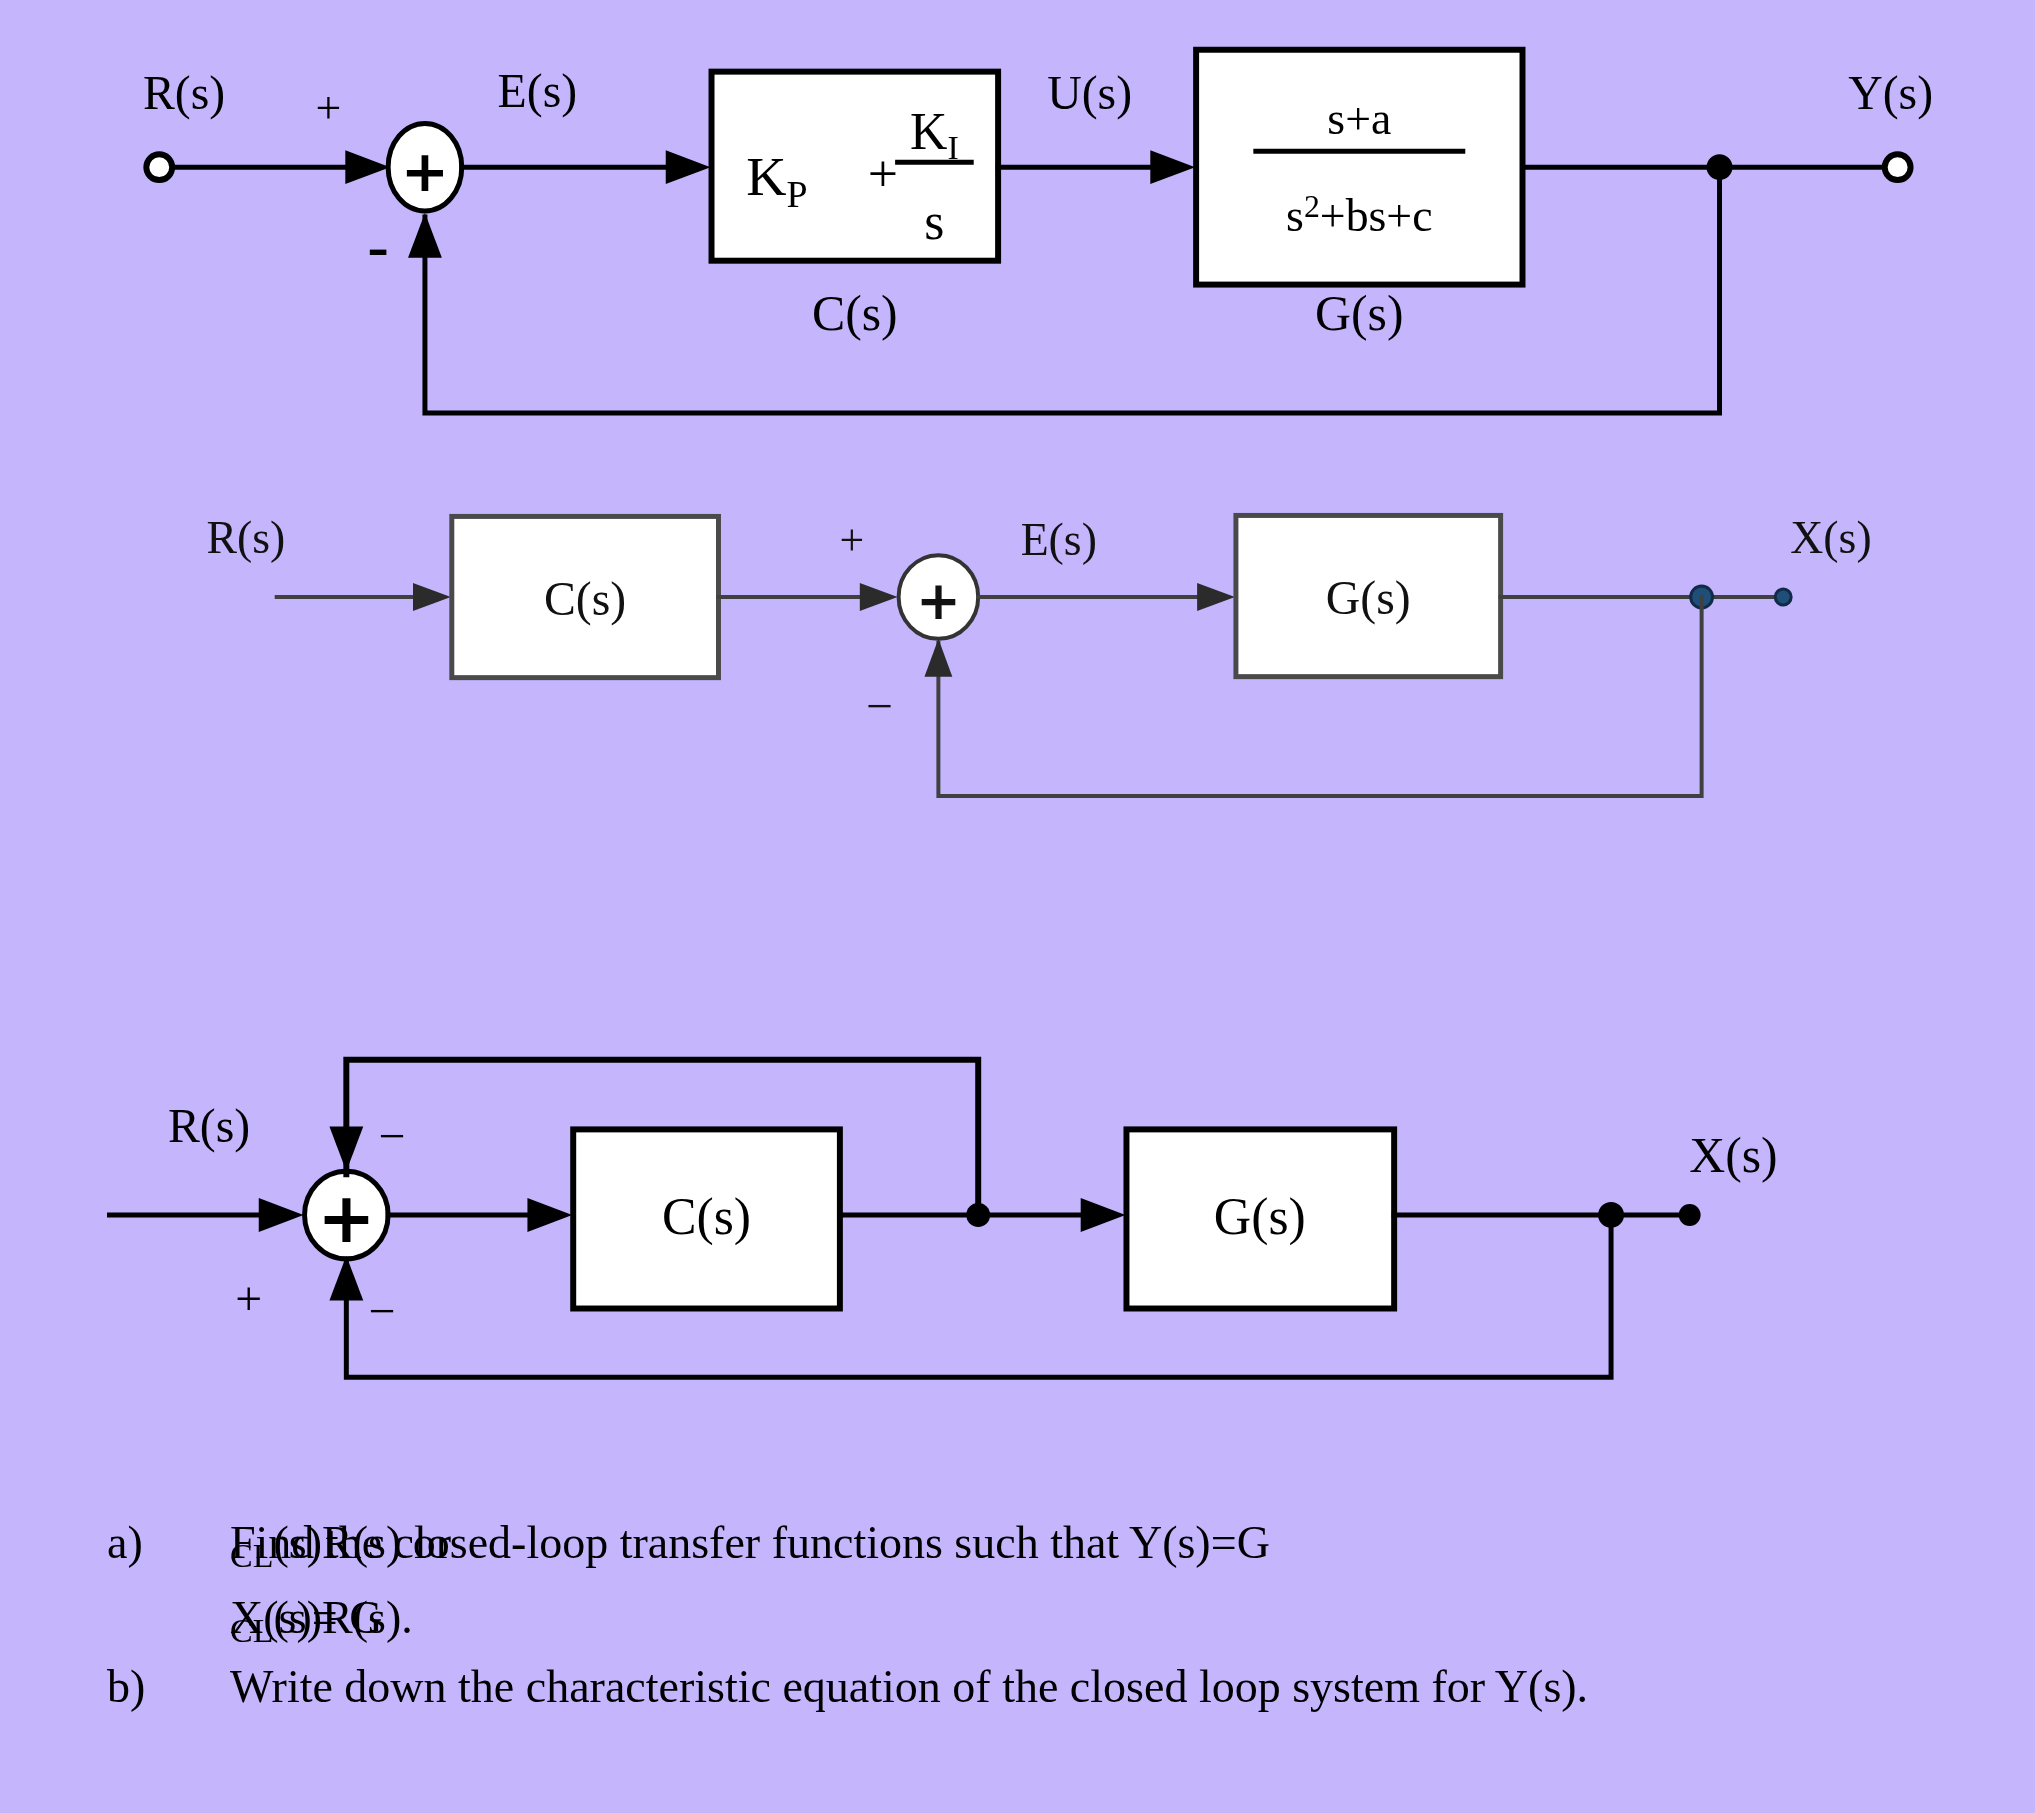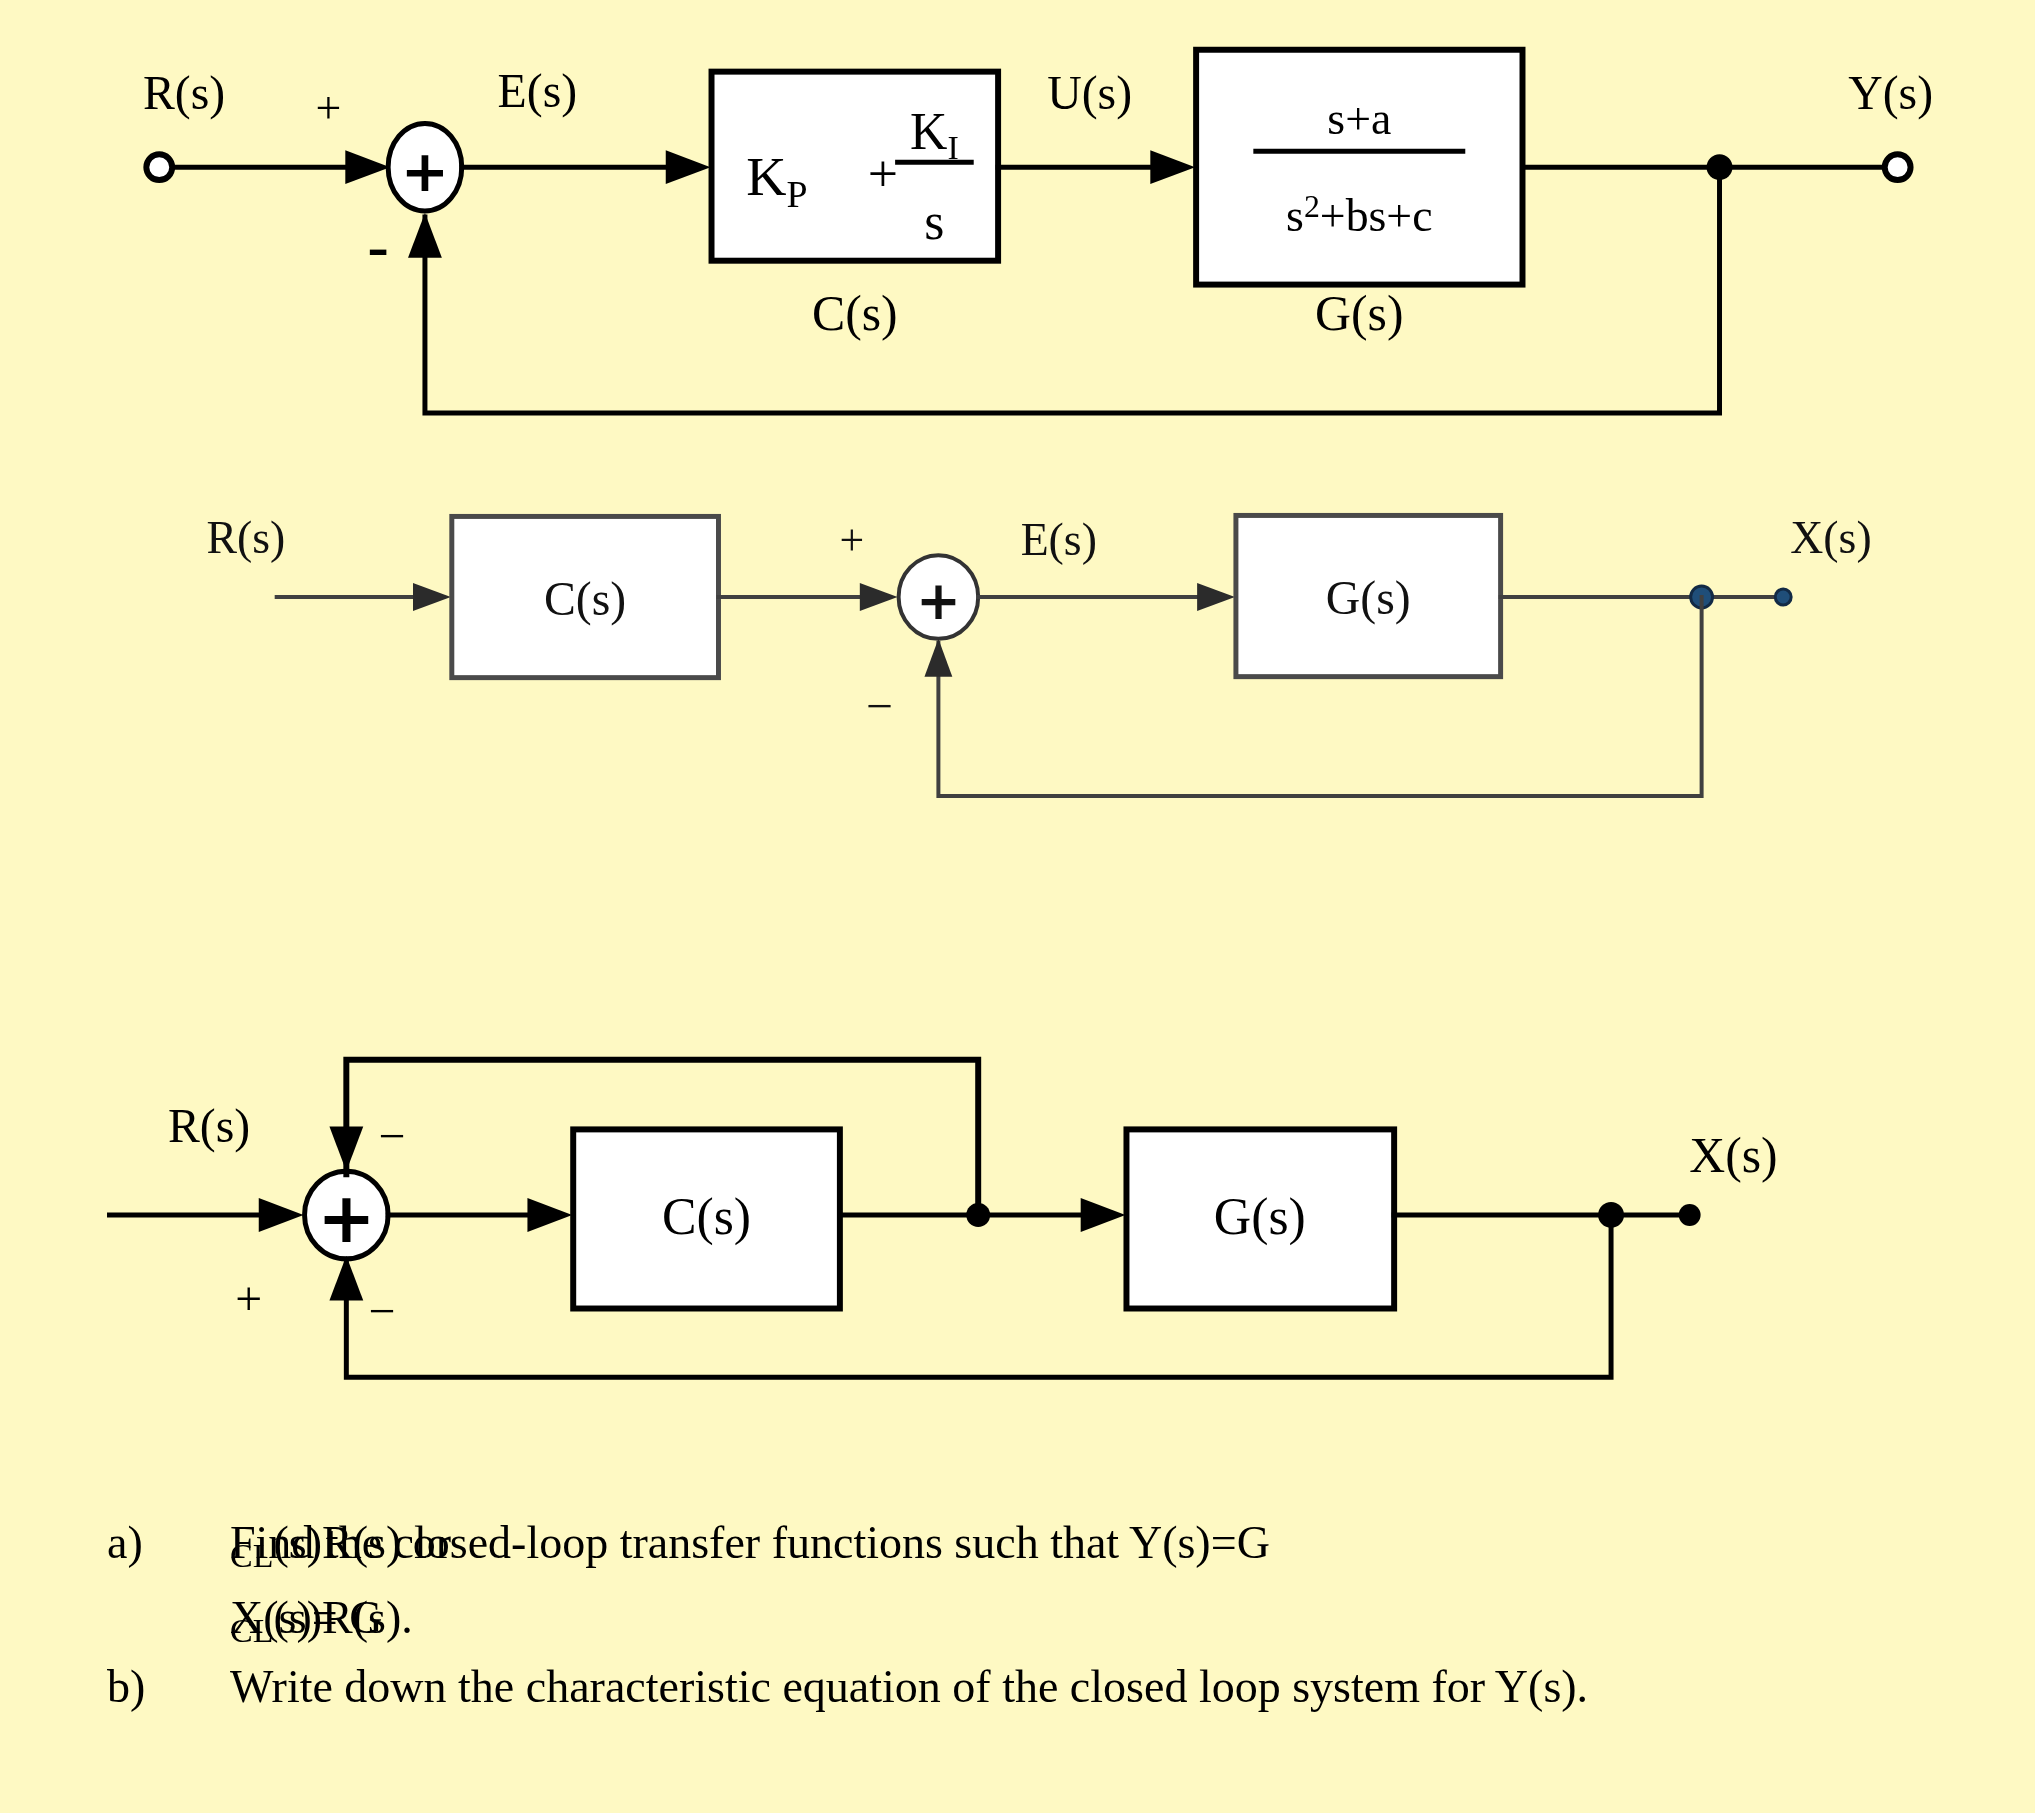--- a/index.html
+++ b/index.html
@@ -1,16 +1,16 @@
 <!DOCTYPE html>
 <html><head>
 <meta charset="utf-8">
 <style>
   html,body{margin:0;padding:0;background:#ffffff;}
-  .canvas{position:relative;width:2036px;height:1814px;background:#fef9c3;overflow:hidden;
+  .canvas{position:relative;width:2036px;height:1814px;background:#c4b5fd;overflow:hidden;
           font-family:"Liberation Serif","DejaVu Serif",serif;}
   svg{position:absolute;left:0;top:0;}
   svg text{fill:#000;font-family:"Liberation Serif","DejaVu Serif",serif;}
   .d2 text{fill:#111;}
   .sumplus{font-family:"DejaVu Sans","Liberation Sans",sans-serif;font-weight:bold;}
   .questions span{position:absolute;font-size:46px;color:#000;}
   .qm{left:107px;}
   .qt{left:194px;white-space:nowrap;margin-left:36px;}
   .qt .sub{position:static;font-size:34px;vertical-align:-9px;}
 </style>

